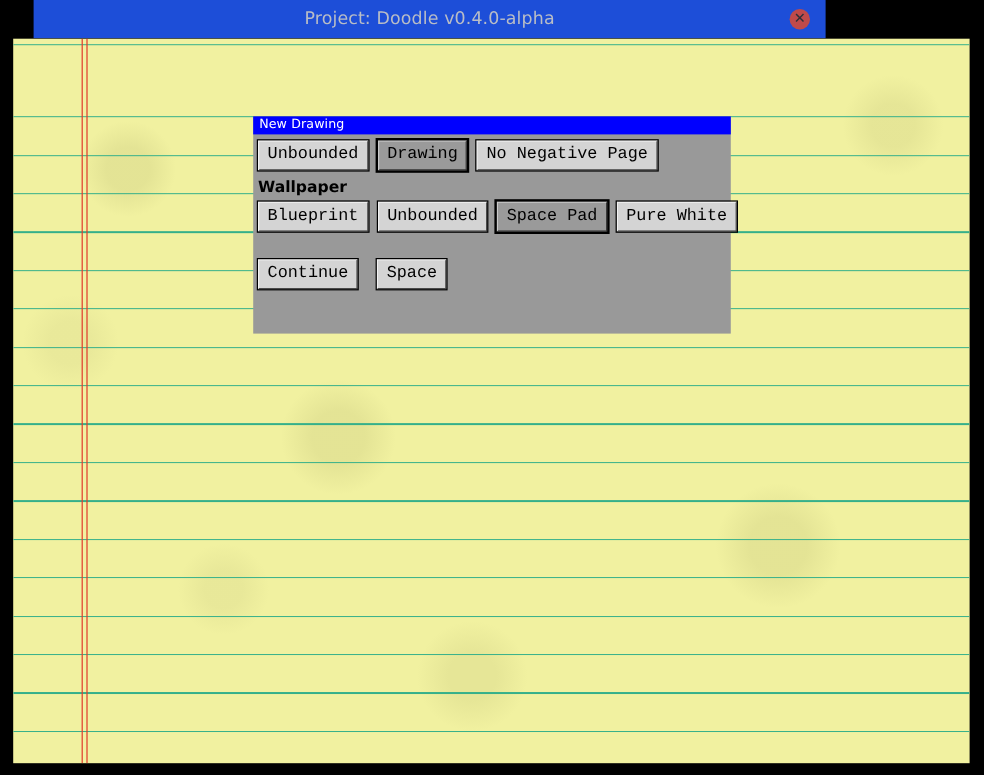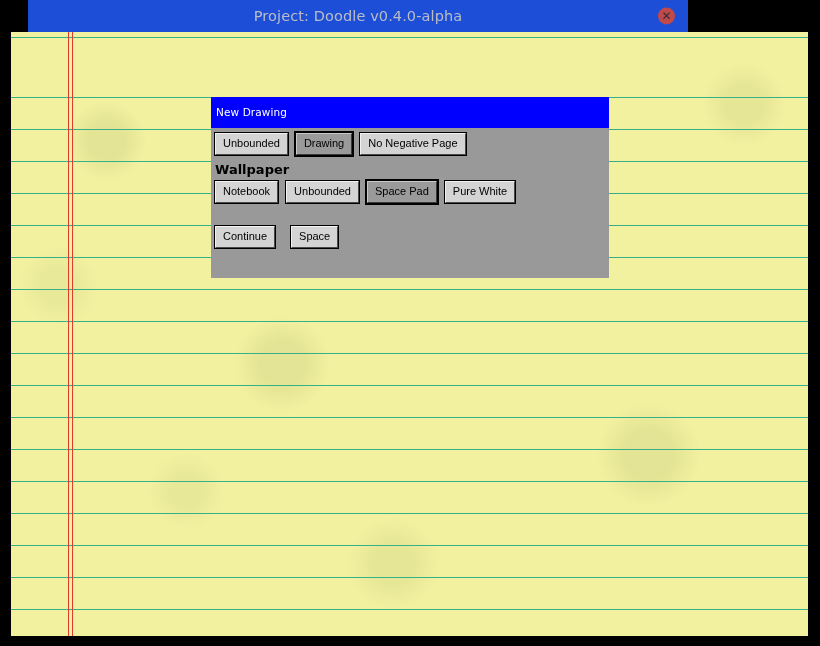--- a/index.html
+++ b/index.html
@@ -133,21 +133,21 @@
   #new-drawing-dialog {
     position: absolute;
     left: 211px;
     top: 97px;
     width: 398px;
     height: 181px;
     background: #999999;
     box-sizing: border-box;
   }
   #dialog-title-bar {
-    height: 31px;
+    height: 15px;
     background: #0000ff;
     display: flex;
     align-items: center;
     padding-left: 5px;
     box-sizing: border-box;
   }
   #dialog-title-text {
     color: #ffffff;
     font-size: 10.5px;
     line-height: 1;
@@ -173,22 +173,22 @@
     margin-bottom: 7px;
     padding-left: 1px;
   }
   #action-row {
     margin-top: 23px;
     gap: 16px;
   }
 
   
   .ui-button {
-    font-family: Liberation Sans, sans-serif;
-    font-size: 11px;
+    font-family: Liberation Mono, monospace;
+    font-size: 14px;
     line-height: 1;
     color: #000000;
     background: #d4d4d4;
     padding: 4px 7px 5px 7px;
     border-top: 1px solid #f2f2f2;
     border-left: 1px solid #f2f2f2;
     border-right: 1px solid #4a4a4a;
     border-bottom: 1px solid #4a4a4a;
     outline: 1px solid #000000;
     outline-offset: 0px;
@@ -236,21 +236,21 @@
     <div id="dialog-body">
 
       <div class="button-row">
         <button class="ui-button">Unbounded</button>
         <button class="ui-button selected">Drawing</button>
         <button class="ui-button">No Negative Page</button>
       </div>
 
       <div class="section-heading">Wallpaper</div>
       <div class="button-row">
-        <button class="ui-button">Notebook</button>
+        <button class="ui-button">Blueprint</button>
         <button class="ui-button">Unbounded</button>
         <button class="ui-button selected">Space Pad</button>
         <button class="ui-button">Pure White</button>
       </div>
 
       <div class="button-row" id="action-row">
         <button class="ui-button">Continue</button>
         <button class="ui-button">Space</button>
       </div>
 

